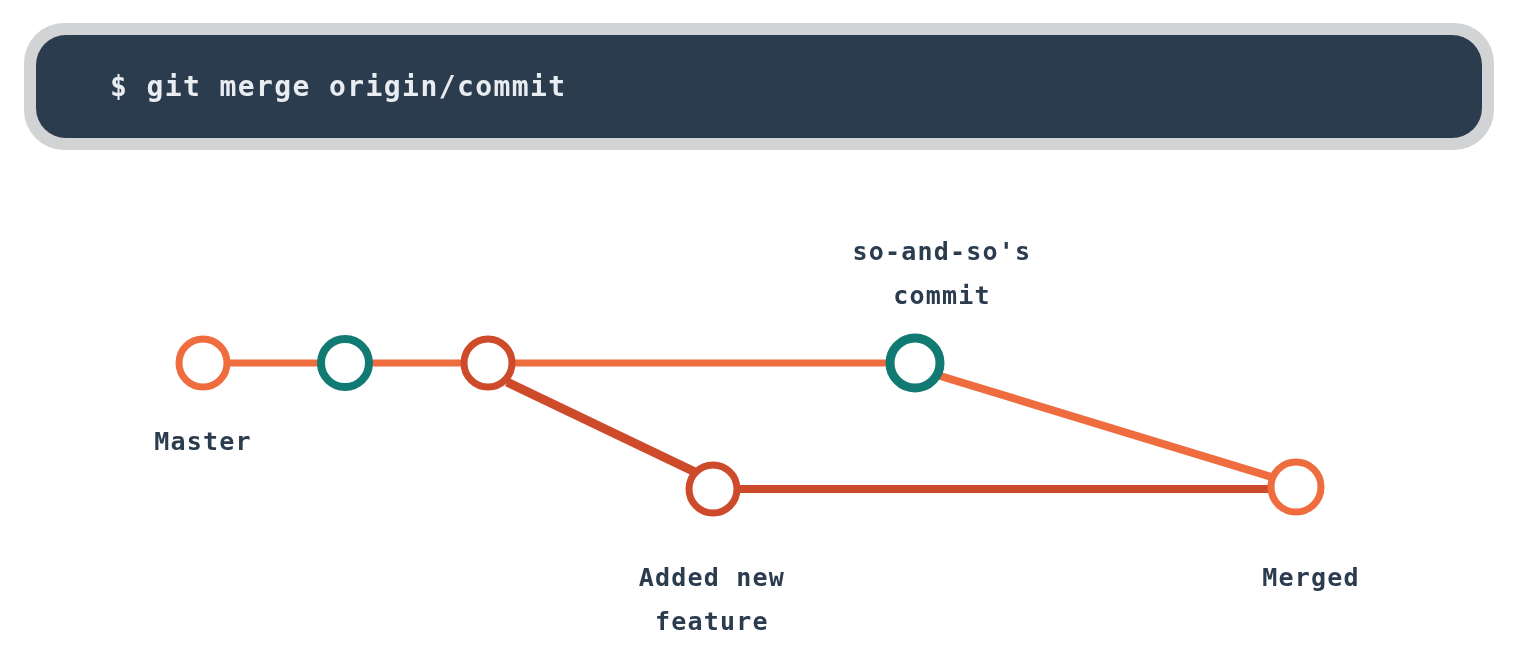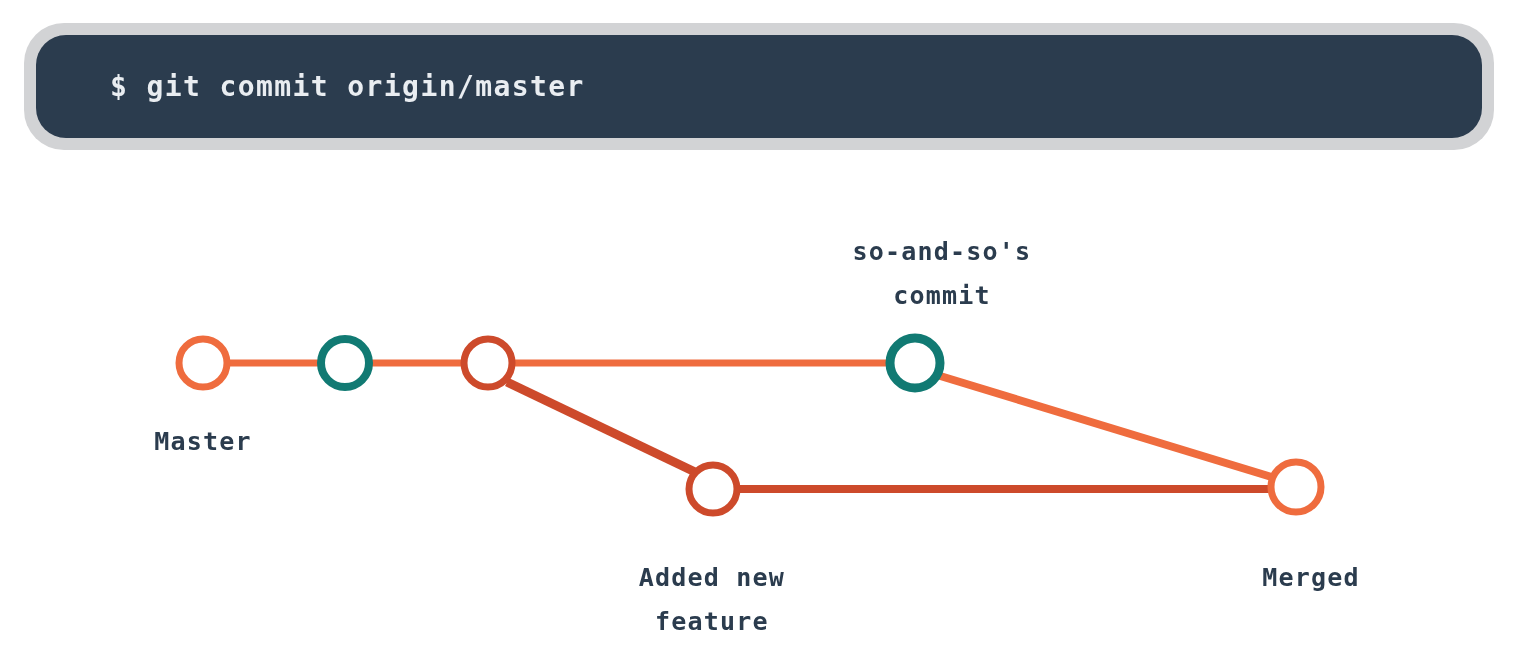--- a/index.html
+++ b/index.html
@@ -62,21 +62,21 @@
     font-weight: bold;
     fill: #2b3c4e;
     letter-spacing: 1.2px;
   }
 </style>
 </head>
 <body>
 
 <div id="terminal-wrap">
   <div id="terminal-box">
-    <div id="terminal-command">$ git commit origin/master</div>
+    <div id="terminal-command">$ git merge origin/commit</div>
   </div>
 </div>
 
 <svg id="graph" viewBox="0 0 1518 666" xmlns="http://www.w3.org/2000/svg">
   <g id="edges-layer">
       <line x1="227" y1="363" x2="321" y2="363" stroke="#ef6c3e" stroke-width="7" stroke-linecap="butt"></line>
       <line x1="369" y1="363" x2="464" y2="363" stroke="#ef6c3e" stroke-width="7" stroke-linecap="butt"></line>
       <line x1="512" y1="363" x2="890" y2="363" stroke="#ef6c3e" stroke-width="7" stroke-linecap="butt"></line>
       <line x1="507" y1="382" x2="695" y2="472" stroke="#cd4a2b" stroke-width="9" stroke-linecap="butt"></line>
       <line x1="737" y1="489" x2="1271" y2="489" stroke="#cd4a2b" stroke-width="8" stroke-linecap="butt"></line>

